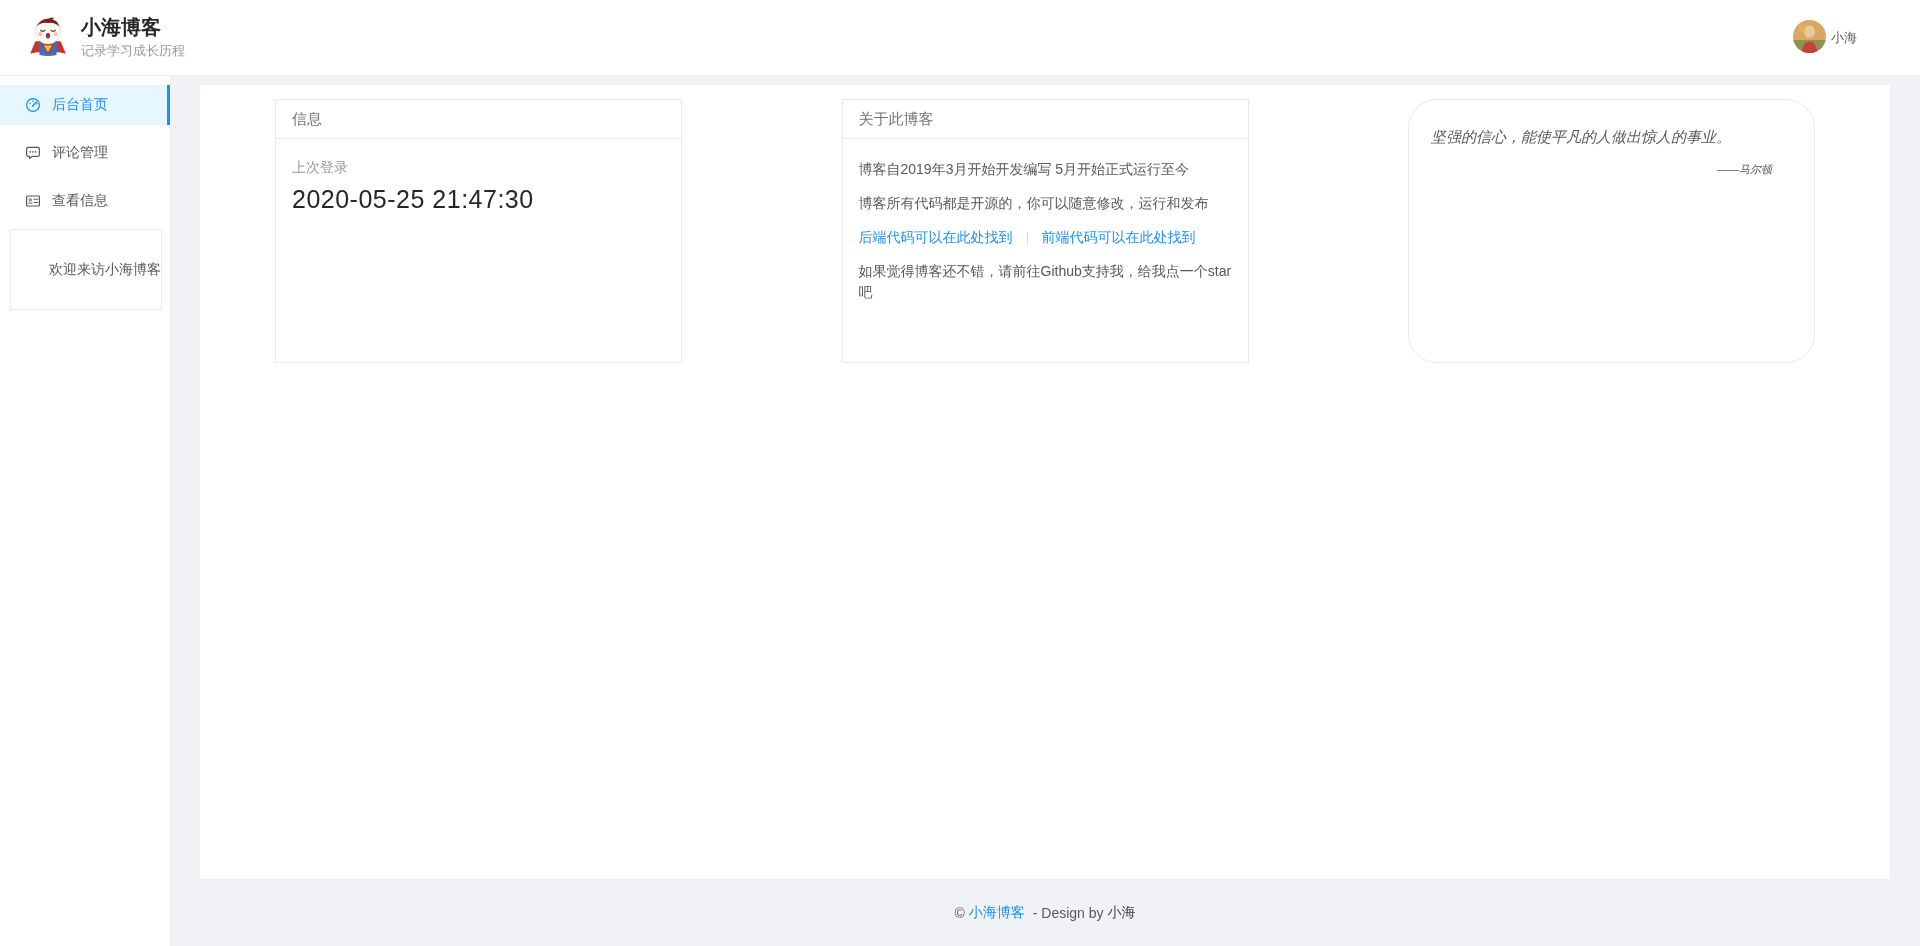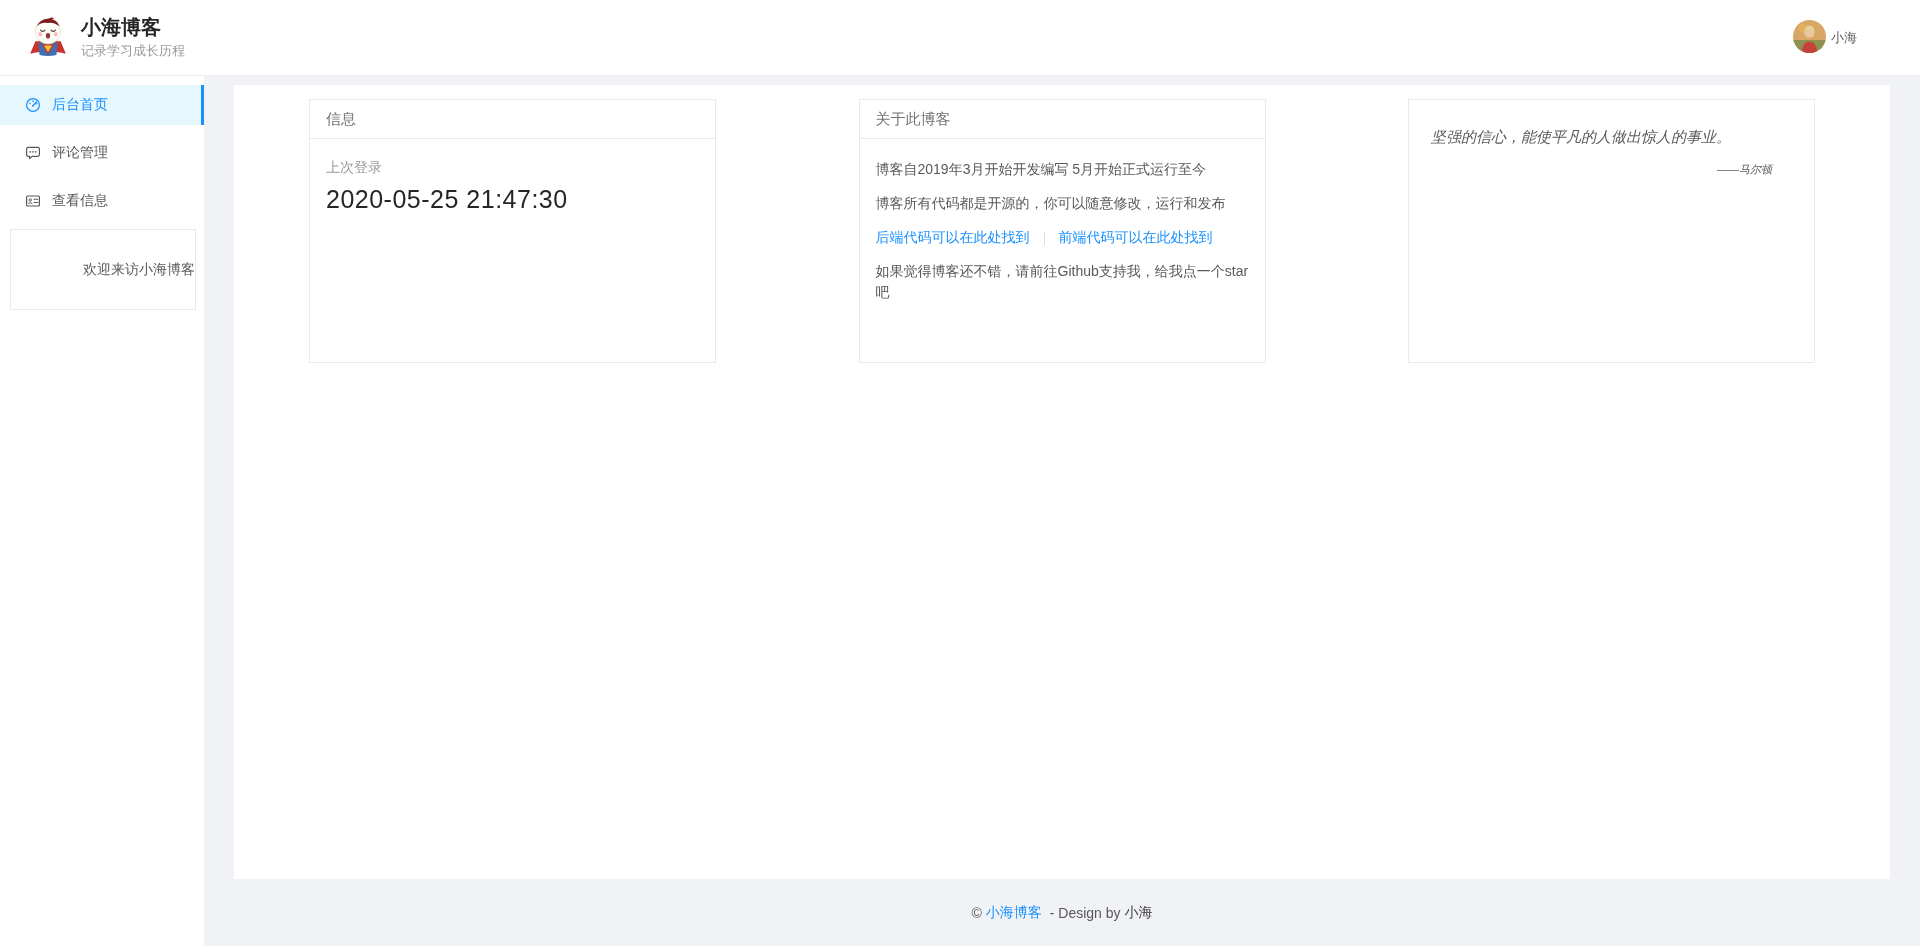--- a/index.html
+++ b/index.html
@@ -22,21 +22,21 @@
   .brand { display: flex; align-items: center; gap: 12px; }
   .brand-title { font-size: 20px; font-weight: bold; color: #262626; line-height: 24px; }
   .brand-subtitle { font-size: 13px; color: #9b9b9b; margin-top: 3px; }
   .user { display: flex; align-items: center; gap: 5px; cursor: pointer; }
   .user-name { font-size: 13px; color: #595959; }
 
   
   .body-row { flex: 1; display: flex; min-height: 0; }
 
   
-  .sidebar { width: 204px; flex: none; background: #fff; padding-top: 9px; }
+  .sidebar { width: 170px; flex: none; background: #fff; padding-top: 9px; }
   .menu-item {
     height: 40px; margin-bottom: 8px; display: flex; align-items: center;
     padding-left: 25px; font-size: 14px; color: #595959; cursor: pointer;
   }
   .menu-item .mi-icon { width: 16px; height: 16px; margin-right: 11px; display: inline-flex; }
   .menu-item.active {
     background: #e6f7ff; color: #1890ff;
     border-right: 3px solid #1890ff;
   }
   .welcome-box {
@@ -67,21 +67,21 @@
   .big-date { font-size: 25px; color: #262626; margin-top: 8px; letter-spacing: 0.5px; }
 
   .about-body { padding: 7px 16px; }
   .about-body p { margin: 13px 0; line-height: 21px; color: #595959; }
   a.link { color: #1890ff; text-decoration: none; cursor: pointer; }
   .link-sep {
     display: inline-block; width: 1px; height: 13px; background: #dcdcdc;
     margin: 0 14px; vertical-align: middle;
   }
 
-  .quote-card { padding: 26px 22px; font-style: italic; color: #595959; }
+  .quote-card { padding: 26px 22px; font-style: italic; color: #595959; border-radius: 29px; }
   .quote-text { font-size: 15px; line-height: 22px; }
   .quote-author { text-align: right; margin-top: 14px; padding-right: 20px; font-size: 11px; }
 
   
   .footer {
     height: 67px; flex: none;
     display: flex; align-items: center; justify-content: center;
     color: #595959; font-size: 14px;
   }
   .footer a.link { margin: 0 4px; }

